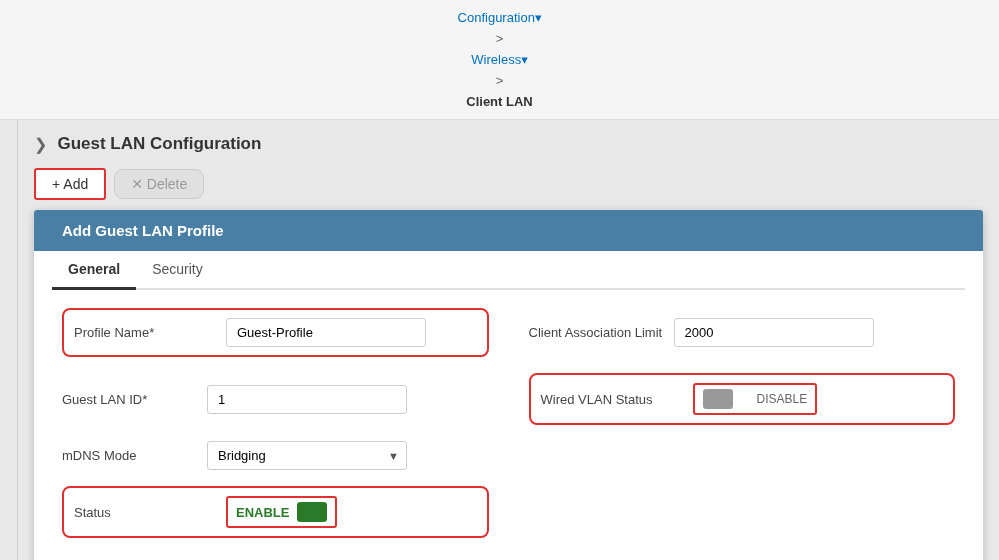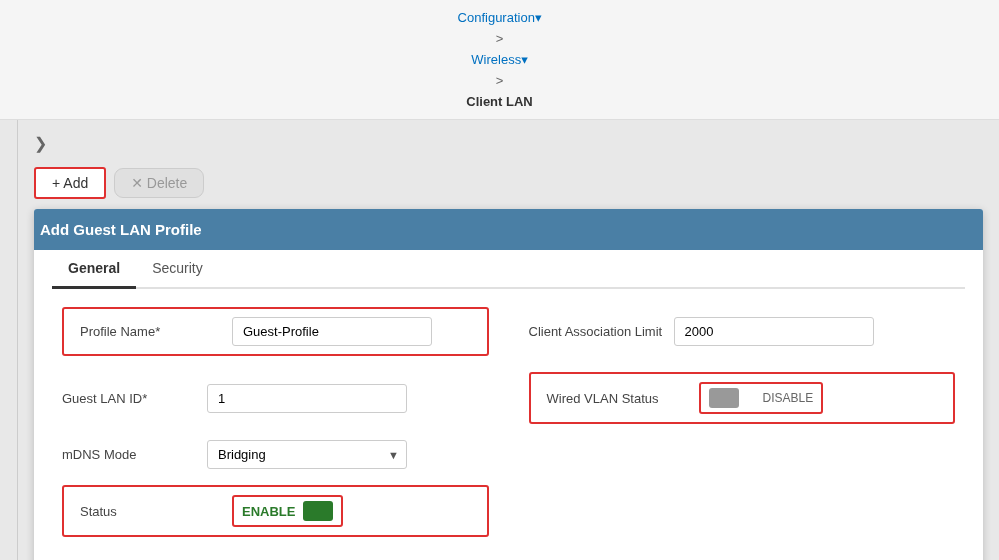--- a/index.html
+++ b/index.html
@@ -115,21 +115,21 @@
       background: white;
       margin: 0 16px;
       border-radius: 3px;
       box-shadow: 0 2px 8px rgba(0,0,0,0.2);
       overflow: hidden;
       flex: 1;
     }
     .modal-header {
       background: #4a7fa5;
       color: white;
-      padding: 12px 6px;
+      padding: 12px 28px;
       font-size: 15px;
       font-weight: 600;
     }
     .modal-body {
       padding: 0 18px 18px;
     }
 
     
     .tabs {
       display: flex;
@@ -174,22 +174,22 @@
       padding: 6px 10px;
       font-size: 13px;
       border-radius: 3px;
       flex: 1;
       max-width: 200px;
     }
 
     
     .highlight-box {
       border: 2px solid #e03030;
-      border-radius: 3px;
-      padding: 8px 16px;
+      border-radius: 8px;
+      padding: 8px 10px;
       display: flex;
       align-items: center;
       gap: 12px;
     }
     .highlight-box .form-label {
       
     }
     .highlight-box .form-input {
       border: 1px solid #ccc;
     }
@@ -296,20 +296,21 @@
 </div>
 
 <div class="page-content">
 
   <div class="sidebar"></div>
 
   <div class="main">
 
     <div class="section-header">
       <span class="chevron">❯</span>
+      <span class="section-title">Guest LAN Configuration</span>
     </div>
 
     <div class="toolbar">
       <button class="btn-add">+ Add</button>
       <button class="btn-delete">✕  Delete</button>
     </div>
 
     <div class="modal-panel">
       <div class="modal-header">
         <span>Add Guest LAN Profile</span>

